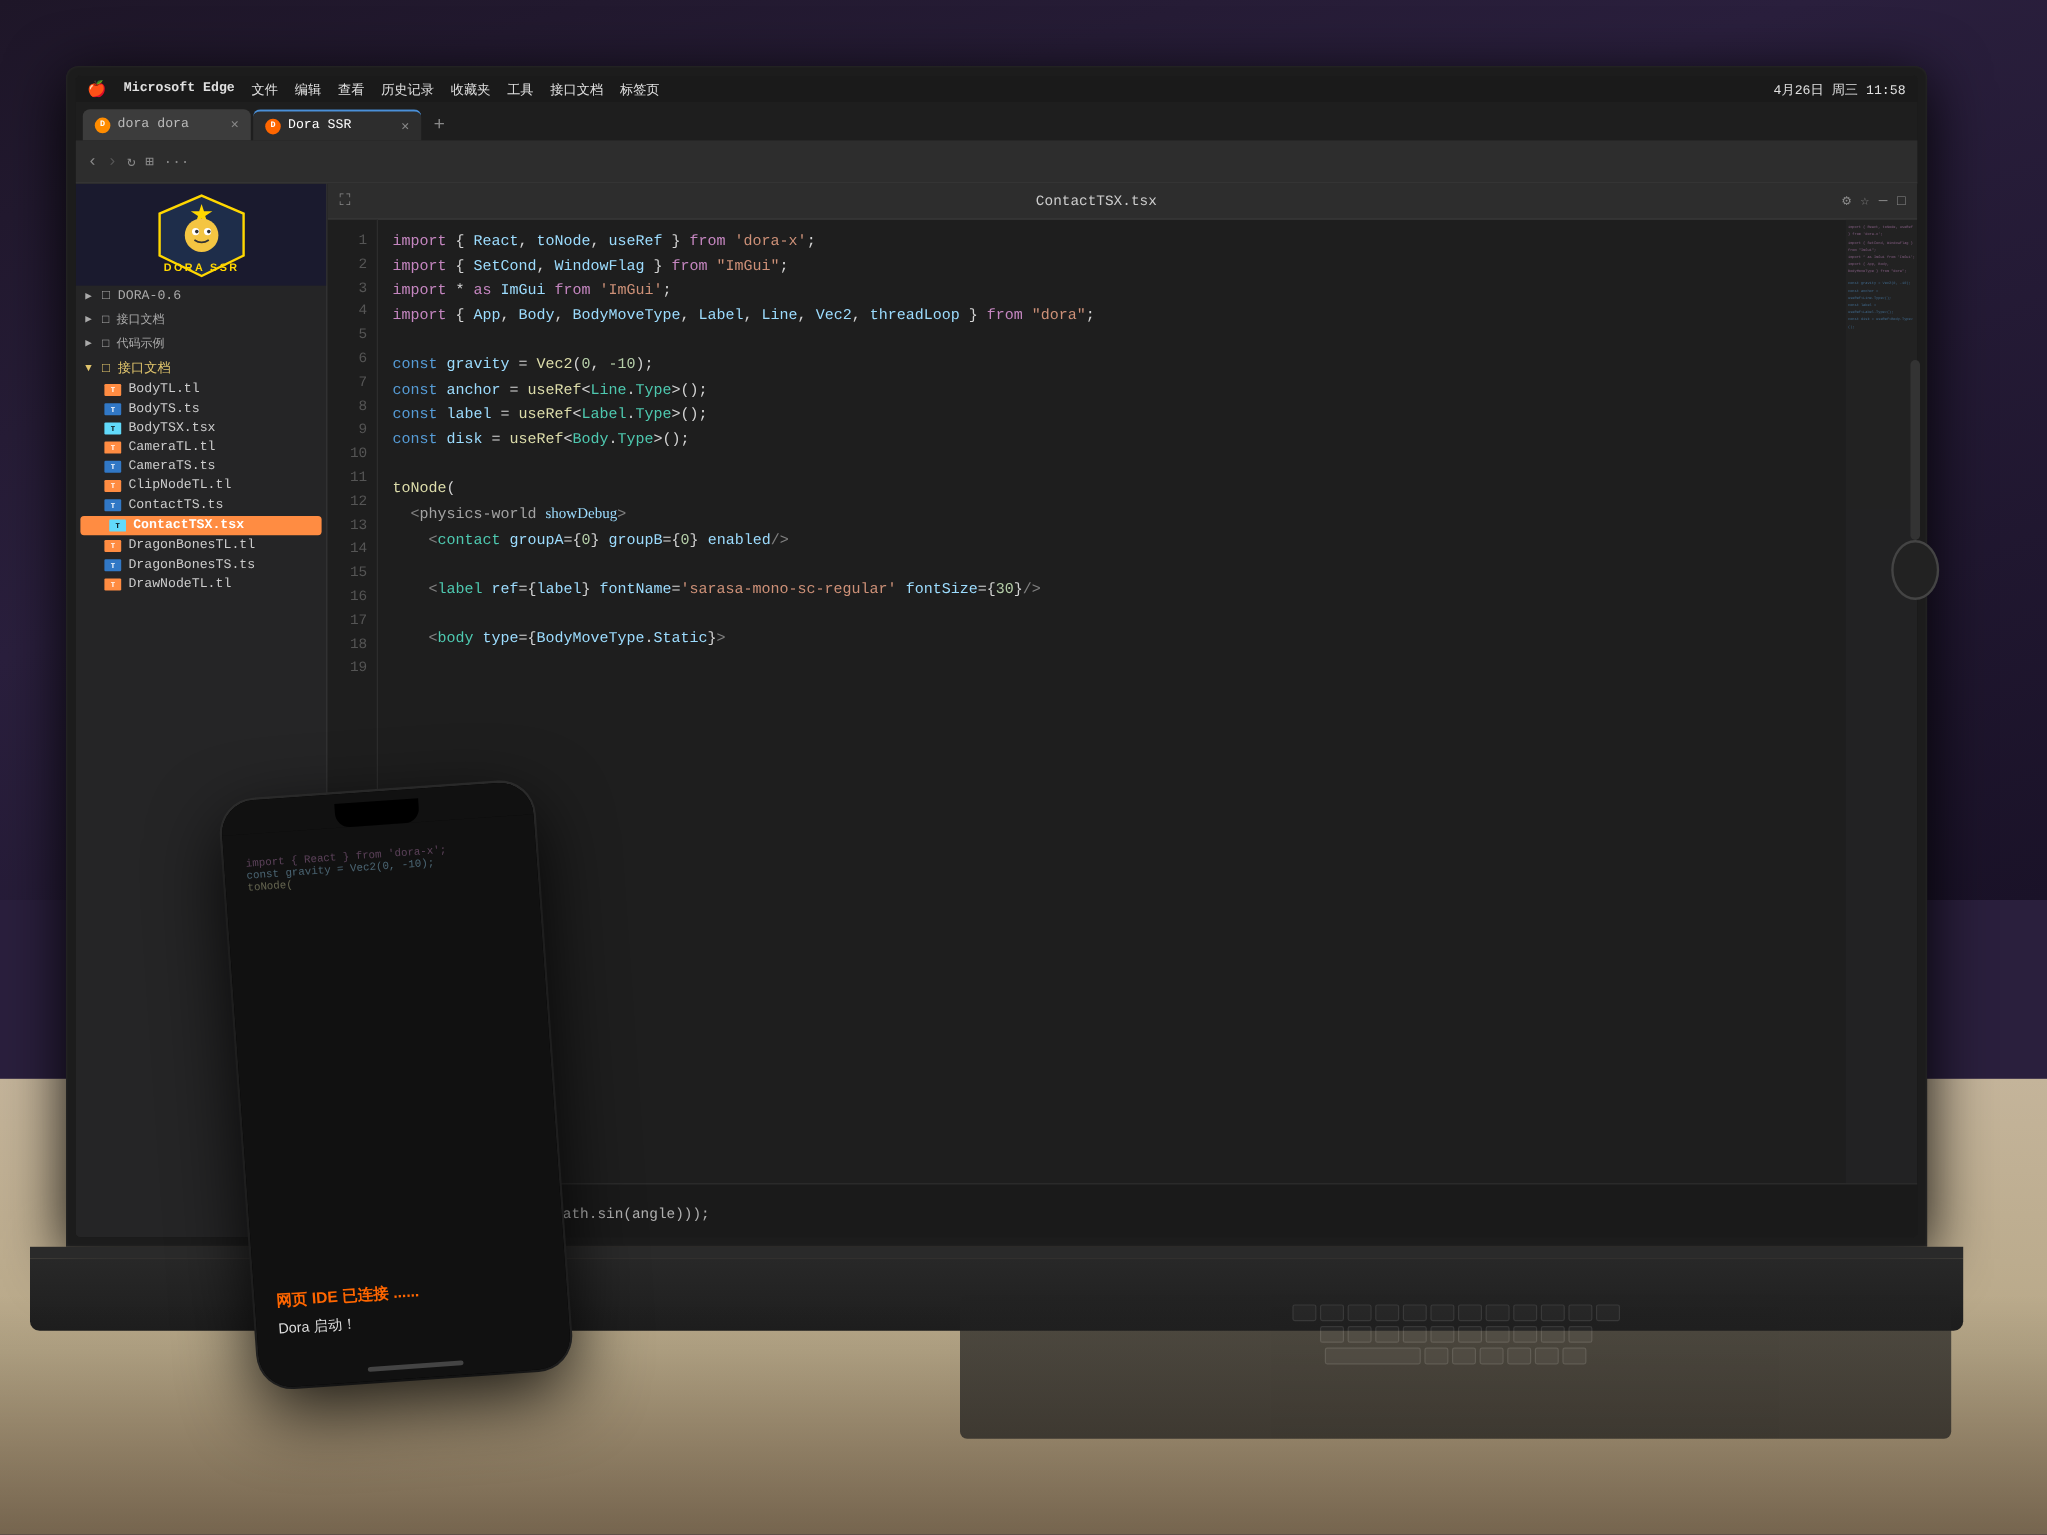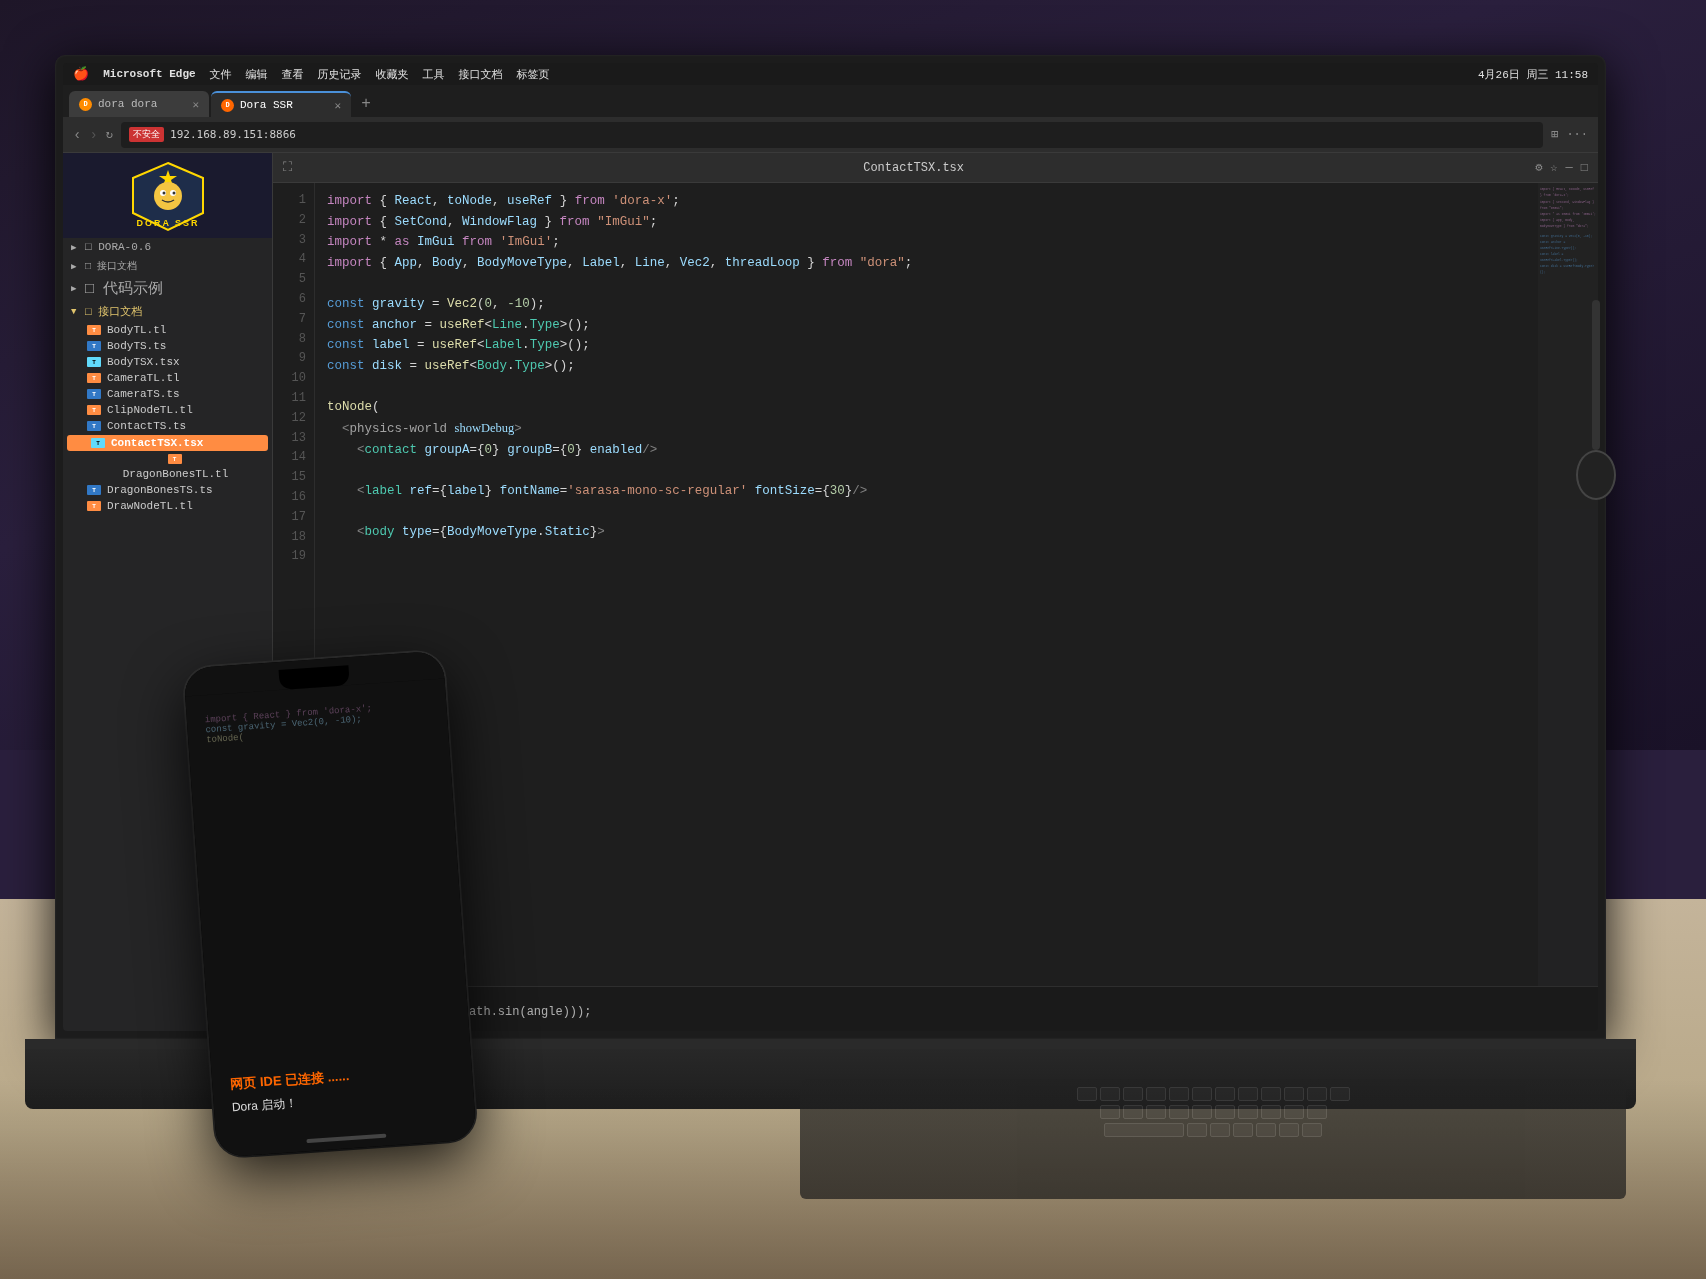--- a/index.html
+++ b/index.html
@@ -58,24 +58,20 @@
         </div>
 
         <div style="width:26px;height:26px;display:flex;align-items:center;justify-content:center;color:#888;font-size:16px;cursor:pointer;">+</div>
       </div>
 
       <div style="height:36px;background:#2d2d2d;display:flex;align-items:center;padding:0 10px;gap:8px;flex-shrink:0;border-bottom:1px solid #3a3a3a;">
         <span style="color:#888;font-size:14px;cursor:pointer;">‹</span>
         <span style="color:#555;font-size:14px;cursor:pointer;">›</span>
         <span style="color:#888;font-size:12px;cursor:pointer;">↻</span>
 
-        <div style="flex:1;height:26px;background:#1e1e1e;border-radius:4px;display:flex;align-items:center;padding:0 8px;gap:6px;">
-          <span style="background:#cc3333;color:white;font-size:9px;padding:1px 4px;border-radius:2px;white-space:nowrap;">不安全</span>
-          <span style="font-size:11px;color:#ccc;font-family:monospace;">192.168.89.151:8866</span>
-        </div>
 
         <span style="color:#888;font-size:12px;cursor:pointer;">⊞</span>
         <span style="color:#888;font-size:12px;cursor:pointer;">···</span>
       </div>
 
       <div style="flex:1;display:flex;overflow:hidden;">
 
         <div style="width:210px;background:#252526;border-right:1px solid #3a3a3a;display:flex;flex-direction:column;flex-shrink:0;overflow:hidden;">
 
           <div style="height:85px;background:#1a1a2e;display:flex;align-items:center;justify-content:center;flex-shrink:0;padding:8px;">
@@ -106,21 +102,21 @@
               <span style="font-size:11px;">□ DORA-0.6</span>
             </div>
 
             <div style="padding:3px 8px;display:flex;align-items:center;gap:4px;color:#aaa;cursor:pointer;">
               <span style="font-size:9px;width:10px;">▶</span>
               <span style="font-size:10px;">□ 接口文档</span>
             </div>
 
             <div style="padding:3px 8px;display:flex;align-items:center;gap:4px;color:#aaa;cursor:pointer;">
               <span style="font-size:9px;width:10px;">▶</span>
-              <span style="font-size:15px;">□ 代码示例</span>
+              <span style="font-size:10px;">□ 代码示例</span>
             </div>
 
             <div style="padding:3px 8px;display:flex;align-items:center;gap:4px;color:#e0c46c;cursor:pointer;">
               <span style="font-size:9px;width:10px;">▼</span>
               <span style="font-size:11px;">□ 接口文档</span>
             </div>
 
             <div style="padding:2px 8px 2px 24px;display:flex;align-items:center;gap:4px;color:#ccc;cursor:pointer;">
               <span style="width:14px;height:10px;background:#ff8c42;border-radius:1px;display:inline-flex;align-items:center;justify-content:center;font-size:6px;color:white;font-weight:bold;margin-right:2px;">T</span>
               <span style="font-size:11px;">BodyTL.tl</span>
@@ -154,21 +150,21 @@
             <div style="padding:2px 8px 2px 24px;display:flex;align-items:center;gap:4px;color:#ccc;cursor:pointer;">
               <span style="width:14px;height:10px;background:#3178c6;border-radius:1px;display:inline-flex;align-items:center;justify-content:center;font-size:6px;color:white;font-weight:bold;margin-right:2px;">T</span>
               <span style="font-size:11px;">ContactTS.ts</span>
             </div>
 
             <div style="padding:2px 8px 2px 24px;display:flex;align-items:center;gap:4px;color:#fff;cursor:pointer;background:#ff8c42;border-radius:3px;margin:1px 4px;">
               <span style="width:14px;height:10px;background:#61dafb;border-radius:1px;display:inline-flex;align-items:center;justify-content:center;font-size:6px;color:#000;font-weight:bold;margin-right:2px;">T</span>
               <span style="font-size:11px;font-weight:bold;">ContactTSX.tsx</span>
             </div>
 
-            <div style="padding:2px 8px 2px 24px;display:flex;align-items:center;gap:4px;color:#ccc;cursor:pointer;flex-direction:column;">
+            <div style="padding:2px 8px 2px 24px;display:flex;align-items:center;gap:4px;color:#ccc;cursor:pointer;">
               <span style="width:14px;height:10px;background:#ff8c42;border-radius:1px;display:inline-flex;align-items:center;justify-content:center;font-size:6px;color:white;font-weight:bold;margin-right:2px;">T</span>
               <span style="font-size:11px;">DragonBonesTL.tl</span>
             </div>
 
             <div style="padding:2px 8px 2px 24px;display:flex;align-items:center;gap:4px;color:#ccc;cursor:pointer;">
               <span style="width:14px;height:10px;background:#3178c6;border-radius:1px;display:inline-flex;align-items:center;justify-content:center;font-size:6px;color:white;font-weight:bold;margin-right:2px;">T</span>
               <span style="font-size:11px;">DragonBonesTS.ts</span>
             </div>
 
             <div style="padding:2px 8px 2px 24px;display:flex;align-items:center;gap:4px;color:#ccc;cursor:pointer;">

